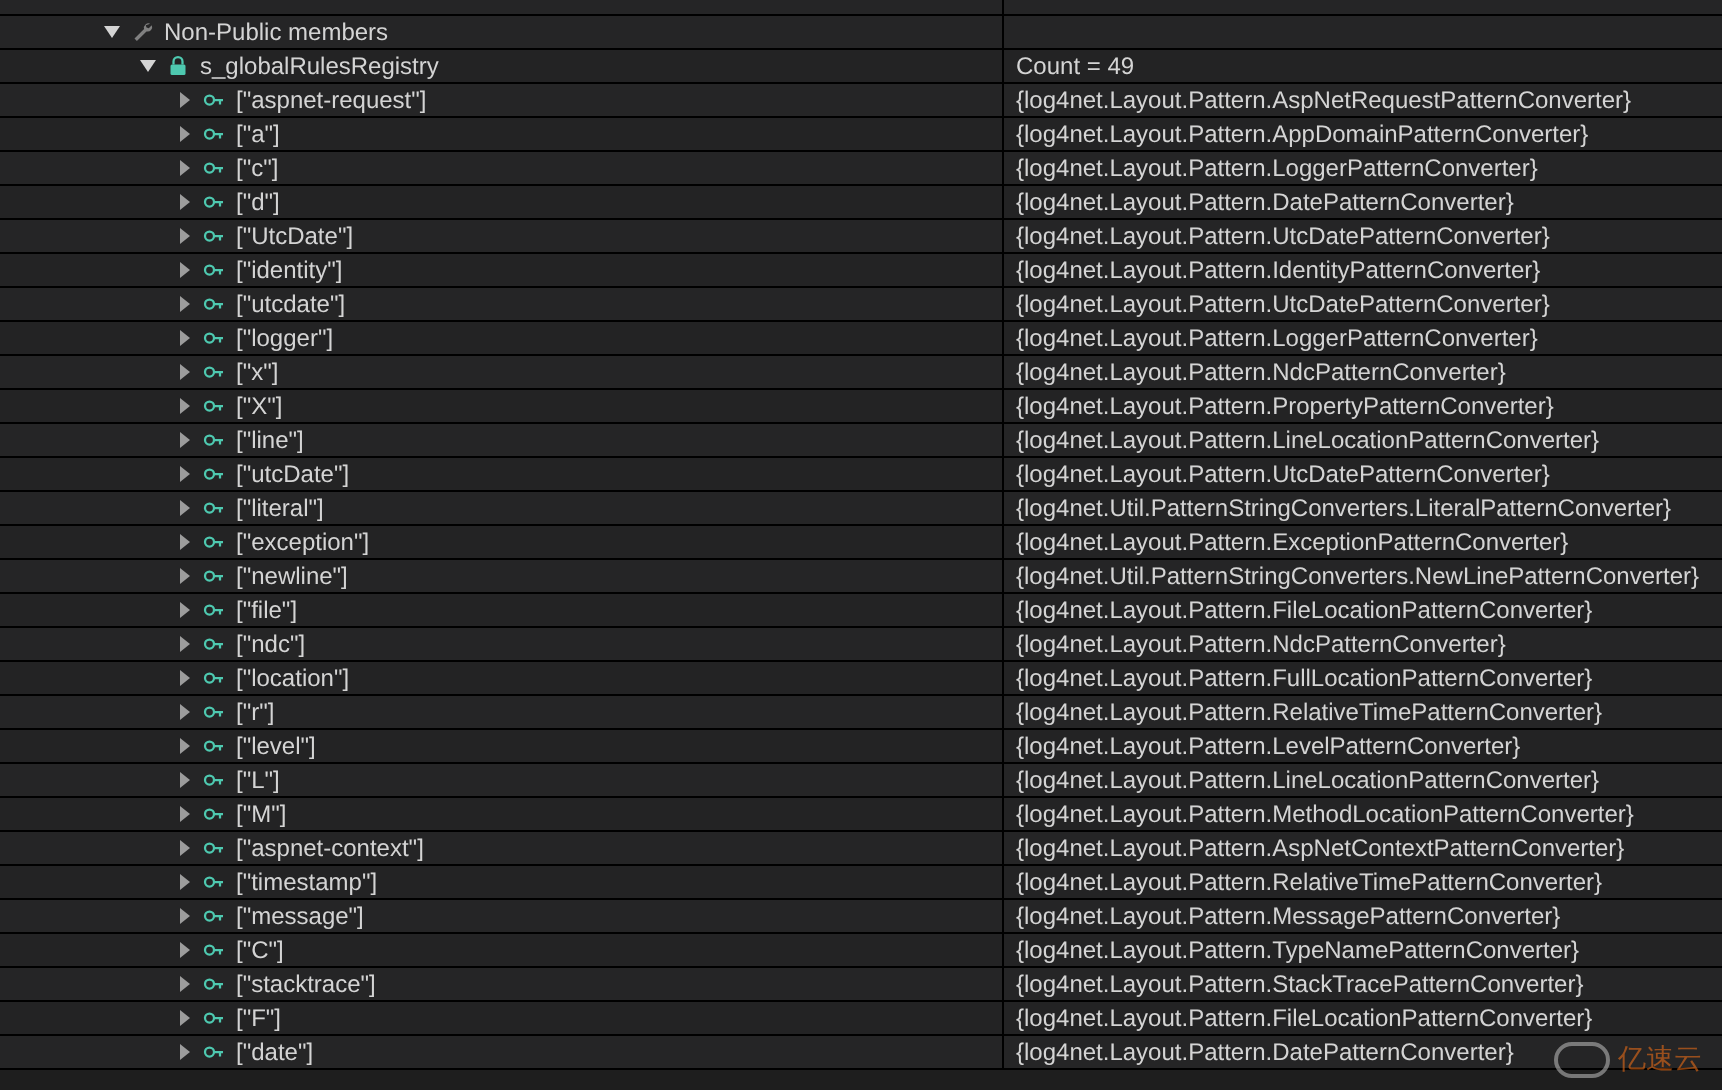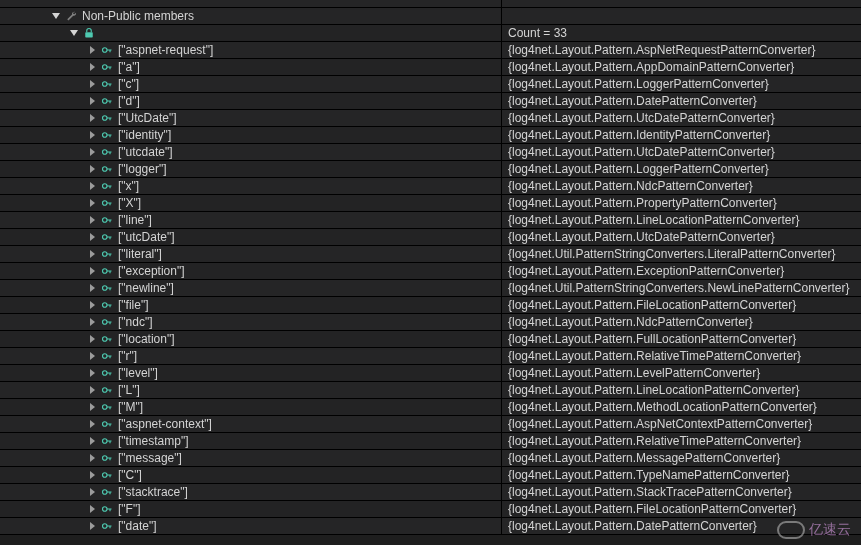--- a/index.html
+++ b/index.html
@@ -88,21 +88,21 @@
   }
   .top-cut .name-col { border-right:1px solid #000; width:470px; }
   .watermark {
     position: absolute;
     right: 10px;
     bottom: 6px;
     display: flex;
     align-items: center;
     gap: 4px;
     opacity: 0.55;
-    color: #f0abfc;
+    color: #f97316;
     font-size: 14px;
     pointer-events: none;
   }
   .watermark .cloud {
     width: 28px; height: 18px;
     border: 2px solid #c0c0c0;
     border-radius: 12px;
     position: relative;
   }
 </style>
@@ -142,22 +142,23 @@
         <svg width="10" height="10" viewBox="0 0 10 10">
             <path d="M1 2 L9 2 L5 8 Z" fill="#d4d4d4"></path>
           </svg>
       </span>
       <span class="lock-icon">
         <svg width="12" height="12" viewBox="0 0 16 16">
             <rect x="3" y="7" width="10" height="7" rx="1" fill="currentColor"></rect>
             <path d="M5 7V5a3 3 0 0 1 6 0v2" stroke="currentColor" stroke-width="1.5" fill="none"></path>
           </svg>
       </span>
-    </div>
-    <div class="value-col">Count = 33</div>
+      <span class="label">s_globalRulesRegistry</span>
+    </div>
+    <div class="value-col">Count = 49</div>
   </div>
 
   <div class="row">
       <div class="name-col">
         <span class="indent"></span>
         <span class="indent"></span>
         <span class="indent"></span>
         <span class="expander">
           <svg width="10" height="10" viewBox="0 0 10 10">
             <path d="M3 1 L8 5 L3 9 Z" fill="#9c9c9c"></path>

